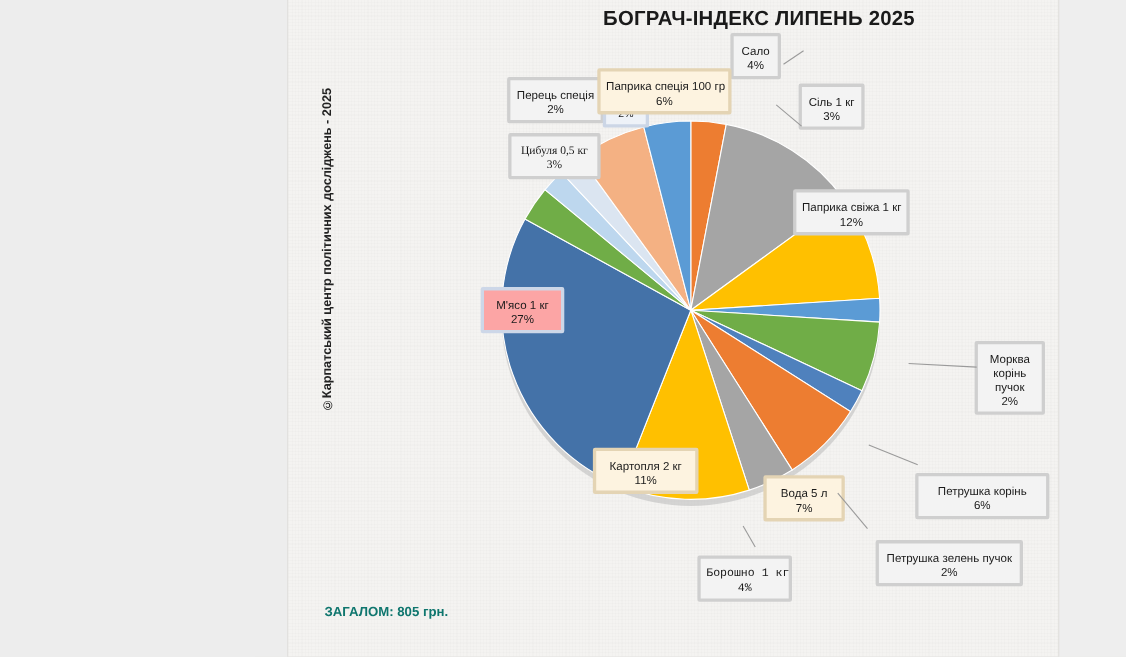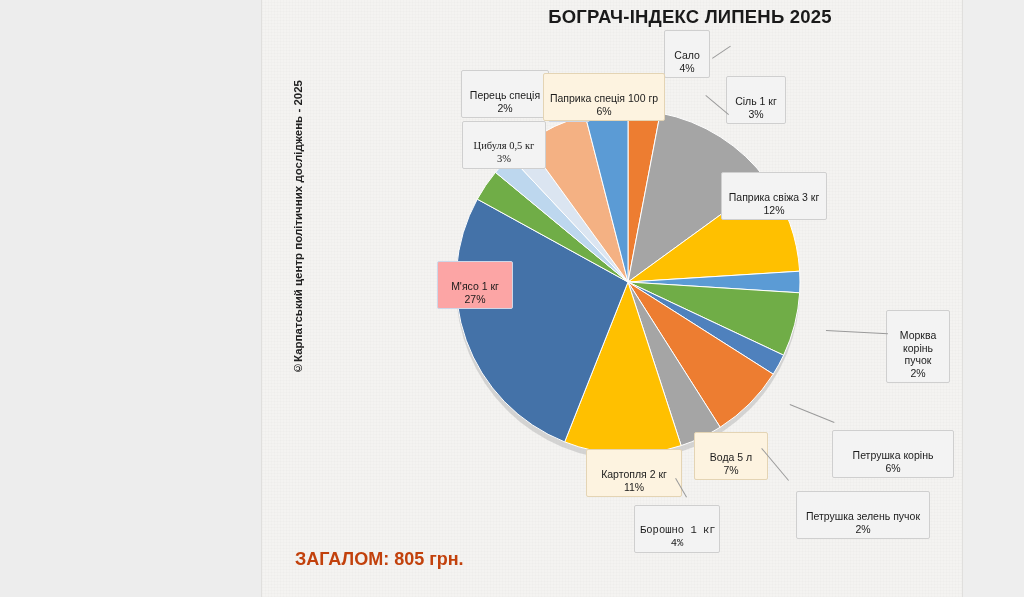--- a/index.html
+++ b/index.html
@@ -69,46 +69,46 @@
     color: #222;
     writing-mode: vertical-rl;
     transform: rotate(180deg);
     white-space: nowrap;
   }
 
   .total-label {
     position: absolute;
     left: 295px;
     top: 549px;
-    font-size: 18px;
+    font-size: 12px;
     font-weight: bold;
-    color: #c2410c;
+    color: #0f766e;
   }
 
   
   .pie-wrap {
     position: absolute;
     left: 428px;
     top: 82px;
     width: 400px;
     height: 400px;
   }
   .pie-wrap svg { display: block; }
 
   
   .lbl {
     position: absolute;
     background: #f2f2f2;
-    border: 1px solid #ef4444;
+    border: 3px solid #ef4444;
     border-radius: 2px;
     font-size: 10.5px;
     color: #1b1b1b;
     text-align: center;
     line-height: 12.5px;
-    padding: 18px 5px 3px 5px;
+    padding: 8px 5px 3px 5px;
     white-space: nowrap;
     box-sizing: border-box;
   }
   .lbl .pct { display: block; }
   .lbl.tan { background: #fdf3e0; border-color: #e4d4b4; }
   .lbl.blue { background: #eef2f8; border-color: #ccd6e6; }
   .lbl.plain { background: #f3f3f3; border-color: #cfcfcf; }
   .lbl.onpie { background: #fca5a5; border-color: #cdd7e8; }
   .lbl.wrap { white-space: normal; }
 
@@ -164,21 +164,21 @@
     <span>Сало</span>
     <span class="pct">4%</span>
   </div>
 
   <div class="lbl plain" style="left:726px; top:76px; width:60px;text-align:center;">
     <span>Сіль 1 кг</span>
     <span class="pct">3%</span>
   </div>
 
   <div class="lbl plain" style="left:721px; top:172px; width:106px;">
-    <span>Паприка свіжа 3 кг</span>
+    <span>Паприка свіжа 1 кг</span>
     <span class="pct">12%</span>
   </div>
 
 
   <div class="lbl plain wrap" style="left:886px; top:310px; width:64px;">
     <span>Морква корінь пучок</span>
     <span class="pct">2%</span>
   </div>
 
   <div class="lbl plain" style="left:832px; top:430px; width:122px;">
@@ -194,21 +194,21 @@
   <div class="lbl tan" style="left:694px; top:432px; width:74px;">
     <span>Вода 5 л</span>
     <span class="pct">7%</span>
   </div>
 
   <div class="lbl plain" style="left:634px; top:505px; width:86px;font-family:Liberation Mono, monospace;">
     <span>Борошно 1 кг</span>
     <span class="pct">4%</span>
   </div>
 
-  <div class="lbl tan" style="left:539px; top:449px; width:96px;margin-left:47px;">
+  <div class="lbl tan" style="left:539px; top:407px; width:96px;">
     <span>Картопля 2 кг</span>
     <span class="pct">11%</span>
   </div>
 
   <div class="lbl onpie" style="left:437px; top:261px; width:76px;">
     <span>М'ясо 1 кг</span>
     <span class="pct">27%</span>
   </div>
 
   <div class="lbl plain" style="left:462px; top:121px; width:84px;font-family:Liberation Serif, serif;">
@@ -219,21 +219,21 @@
   <div class="lbl plain" style="left:461px; top:70px; width:88px;">
     <span>Перець спеція</span>
     <span class="pct">2%</span>
   </div>
 
   <div class="lbl blue" style="left:548px; top:74px; width:42px; font-size:9.5px;">
     <span>Часник</span>
     <span class="pct">2%</span>
   </div>
 
-  <div class="lbl tan" style="left:543px; top:62px; width:122px;margin-top:11px;">
+  <div class="lbl tan" style="left:543px; top:62px; width:122px;">
     <span>Паприка спеція 100 гр</span>
     <span class="pct">6%</span>
   </div>
 
   <div class="leader" style="left:712px; top:58px; width:22px; transform:rotate(-34deg);"></div>
   <div class="leader" style="left:706px; top:95px; width:30px; transform:rotate(40deg);"></div>
   <div class="leader" style="left:826px; top:330px; width:62px; transform:rotate(3deg);"></div>
   <div class="leader" style="left:790px; top:404px; width:48px; transform:rotate(22deg);"></div>
   <div class="leader" style="left:762px; top:448px; width:42px; transform:rotate(50deg);"></div>
   <div class="leader" style="left:676px; top:478px; width:22px; transform:rotate(60deg);"></div>

